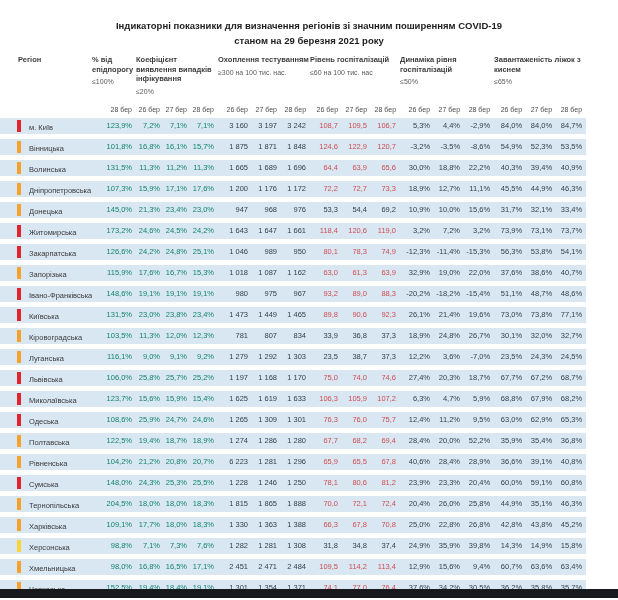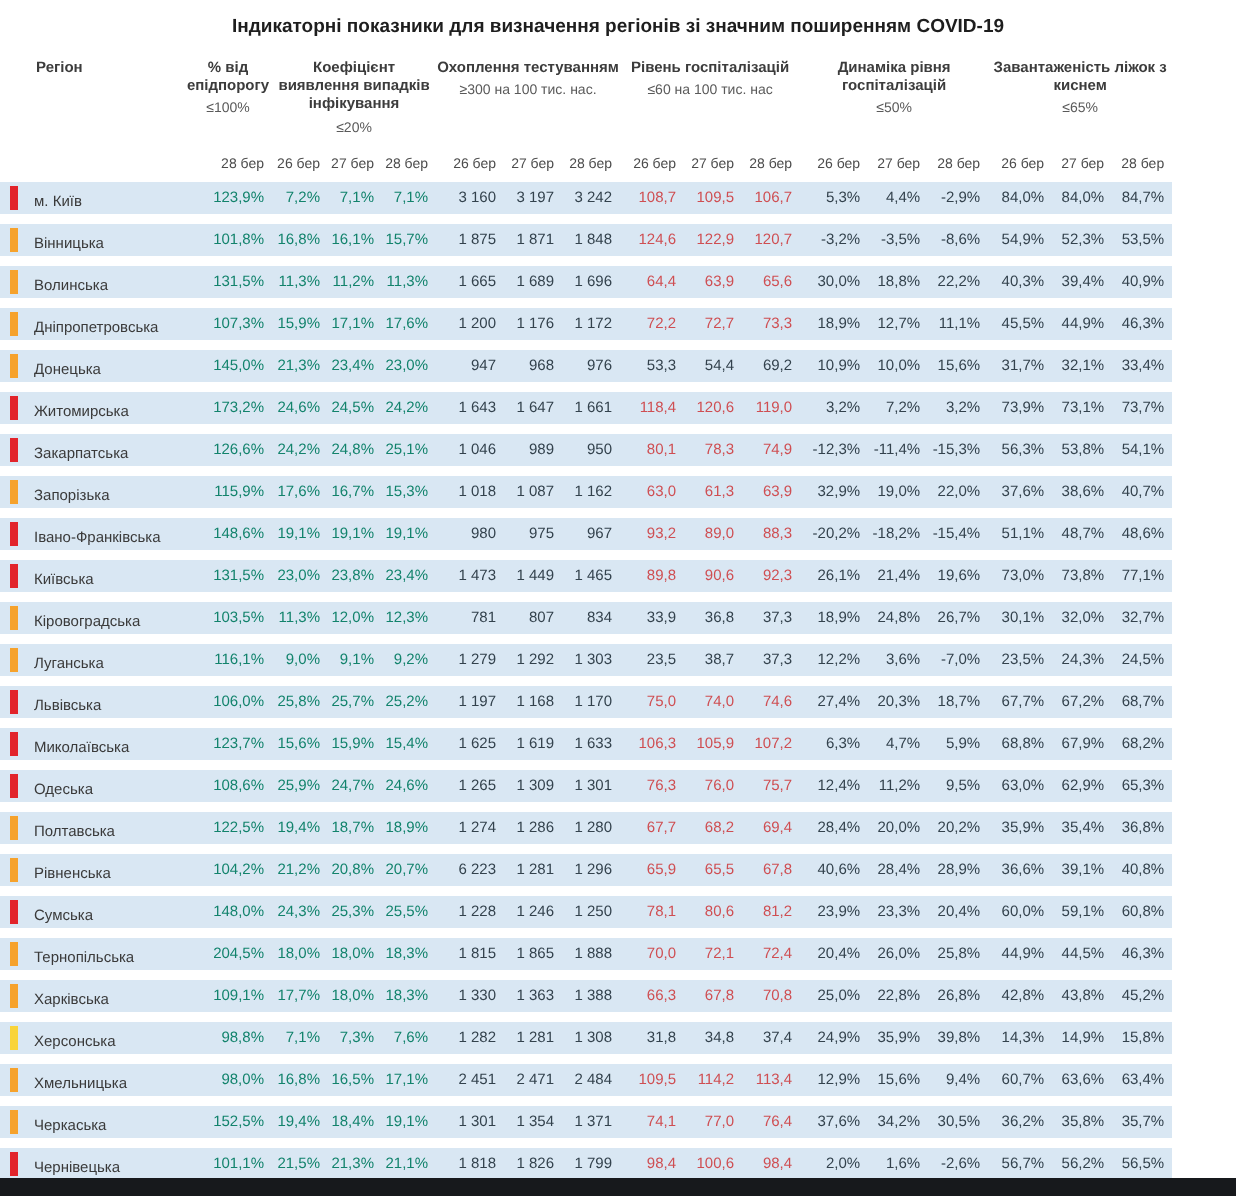--- a/index.html
+++ b/index.html
@@ -1,45 +1,46 @@
 <!DOCTYPE html>
 <html><head>
 <meta charset="utf-8">
 <style>
   html,body{margin:0;padding:0;background:#fff;}
   #page{width:618px;height:600px;background:#fff;overflow:hidden;
         font-family:"Liberation Sans",sans-serif;position:relative;}
-  .title-wrap{text-align:center;padding-top:7px;line-height:1.55;}
+  .title-wrap{text-align:center;padding-top:19px;line-height:1.55;}
   .title-line{font-size:9.5px;font-weight:bold;color:#1e1e1e;}
   table{width:542px;table-layout:fixed;border-collapse:separate;border-spacing:0 5px;margin-top:2px;}
-  thead th{font-size:7.5px;color:#3c3c3c;vertical-align:top;padding:0;font-weight:bold;text-align:center;}
+  thead th{font-size:7.5px;color:#3c3c3c;vertical-align:top;padding:0;font-weight:bold;text-align:left;}
   th.region-head{text-align:left;padding-left:18px;}
   .col-label{display:block;font-weight:bold;line-height:1.25;}
   .col-threshold{display:block;font-weight:normal;color:#5a5a5a;font-size:7px;margin-top:4px;}
   tr.dates-row th{font-weight:normal;color:#4c4c4c;font-size:7px;text-align:right;
                   padding:6px 4px 0 0;vertical-align:bottom;}
   tbody td{background:#d9e7f3;height:14px;vertical-align:middle;font-size:7.5px;}
   td.val{text-align:right;padding-right:4px;white-space:nowrap;}
   .teal{color:#12836c;}
   .navy{color:#33424d;}
   .redv{color:#cf4e52;}
-  td.region-cell{padding-left:5px;white-space:nowrap;overflow:hidden;}
+  td.region-cell{padding-left:17px;white-space:nowrap;overflow:hidden;}
   .marker{display:inline-block;width:4px;height:12px;margin-right:8px;vertical-align:-2px;}
   .m-red{background:#e2242b;}
   .m-orange{background:#f6a22c;}
   .m-yellow{background:#f9d43a;}
   .rname{color:#3a3a3a;}
   .bottom-bar{position:absolute;left:0;right:0;bottom:2px;height:9px;background:#17191c;}
 </style>
 </head>
 <body>
 
 <div id="page">
   <div class="title-wrap">
     <div class="title-line">Індикаторні показники для визначення регіонів зі значним поширенням COVID-19</div>
+    <div class="title-line">станом на 29 березня 2021 року</div>
   </div>
 
   <table>
     <colgroup>
       <col style="width:92px">
         <col style="width:44px">
       <col style="width:28px">
         <col style="width:27px">
         <col style="width:27px">
       <col style="width:34px">
@@ -399,21 +400,21 @@
           <td class="val teal">18,7%</td>
           <td class="val teal">18,9%</td>
           <td class="val navy">1 274</td>
           <td class="val navy">1 286</td>
           <td class="val navy">1 280</td>
           <td class="val redv">67,7</td>
           <td class="val redv">68,2</td>
           <td class="val redv">69,4</td>
           <td class="val navy">28,4%</td>
           <td class="val navy">20,0%</td>
-          <td class="val navy">20,2%</td>
+          <td class="val navy">52,2%</td>
           <td class="val navy">35,9%</td>
           <td class="val navy">35,4%</td>
           <td class="val navy">36,8%</td>
         </tr>
         <tr>
           <td class="region-cell"><span class="marker m-orange"></span><span class="rname">Рівненська</span></td>
           <td class="val teal">104,2%</td>
           <td class="val teal">21,2%</td>
           <td class="val teal">20,8%</td>
           <td class="val teal">20,7%</td>
@@ -458,21 +459,21 @@
           <td class="val navy">1 815</td>
           <td class="val navy">1 865</td>
           <td class="val navy">1 888</td>
           <td class="val redv">70,0</td>
           <td class="val redv">72,1</td>
           <td class="val redv">72,4</td>
           <td class="val navy">20,4%</td>
           <td class="val navy">26,0%</td>
           <td class="val navy">25,8%</td>
           <td class="val navy">44,9%</td>
-          <td class="val navy">44,5%</td>
+          <td class="val navy">35,1%</td>
           <td class="val navy">46,3%</td>
         </tr>
         <tr>
           <td class="region-cell"><span class="marker m-orange"></span><span class="rname">Харківська</span></td>
           <td class="val teal">109,1%</td>
           <td class="val teal">17,7%</td>
           <td class="val teal">18,0%</td>
           <td class="val teal">18,3%</td>
           <td class="val navy">1 330</td>
           <td class="val navy">1 363</td>

